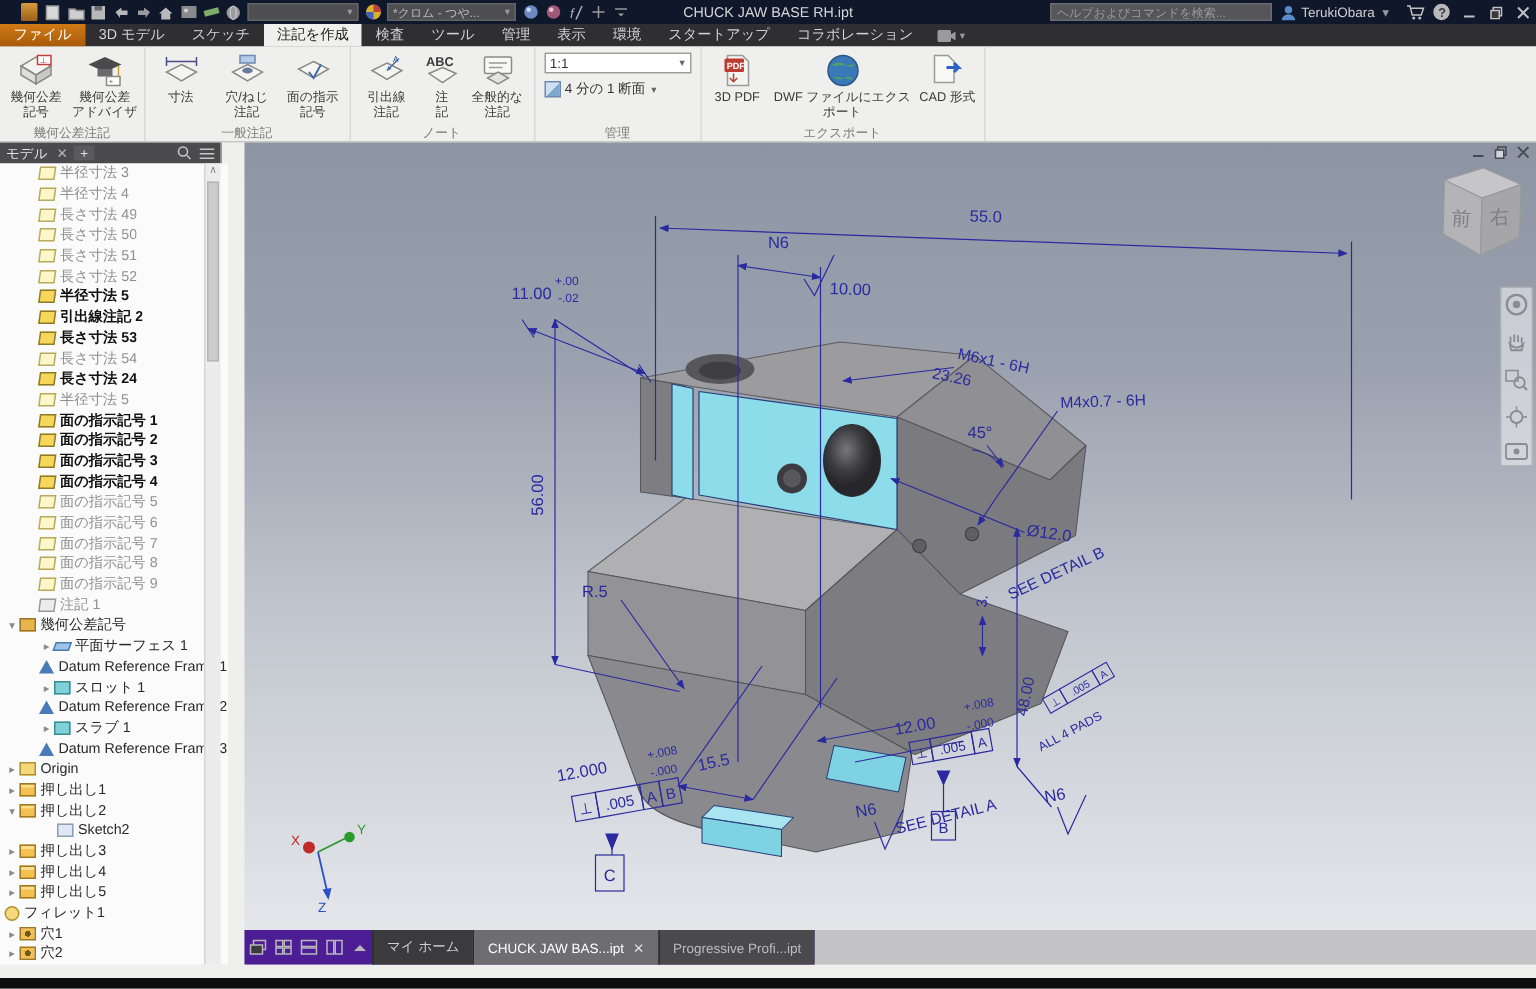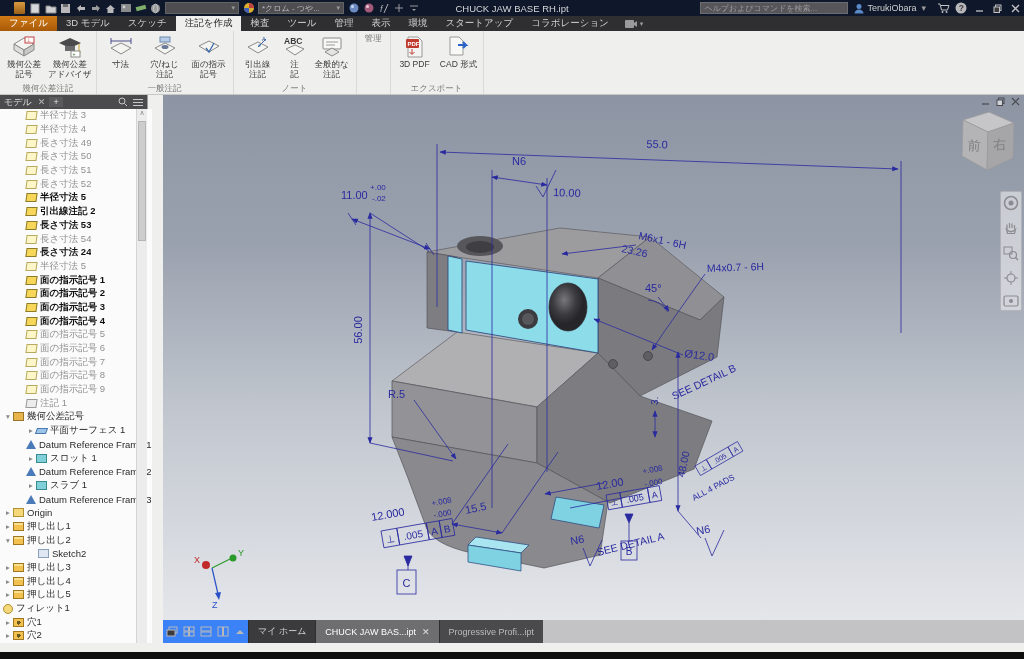--- a/index.html
+++ b/index.html
@@ -69,21 +69,21 @@
   .ic.hole{background:radial-gradient(circle at 50% 50%, #6a5a20 0 2px, #f3c14f 2px);border-color:#a07820;transform:none;}
 
   
   #viewport{position:absolute;left:163px;top:95px;width:861px;height:525px;background:linear-gradient(180deg,#8d95a4 0%,#9aa1ae 28%,#c3c8d0 62%,#e4e6ea 100%);overflow:hidden;}
   #vp-controls{position:absolute;right:4px;top:2px;display:flex;gap:6px;color:#4a4a4e;font-size:9px;}
   #navbar{position:absolute;right:2px;top:96px;width:22px;padding:3px 0;background:rgba(244,244,246,0.55);border:1px solid rgba(150,150,155,0.5);border-radius:2px;display:flex;flex-direction:column;align-items:center;gap:9px;}
   svg text{font-family:"Liberation Sans",sans-serif;}
 
   
   #docbar{position:absolute;left:163px;top:620px;width:861px;height:23px;background:#c3c3c5;display:flex;align-items:stretch;}
-  #docbar-inner{display:flex;align-items:stretch;background:#3b82f6;color:#cfcfd1;font-size:9px;}
+  #docbar-inner{display:flex;align-items:stretch;background:#4c1d95;color:#cfcfd1;font-size:9px;}
   .dbico{width:15px;margin:0 1px;display:flex;align-items:center;justify-content:center;}
   .dtab{display:flex;align-items:center;padding:0 9px;white-space:nowrap;border-left:1px solid #2e2e30;}
   .dtab.home{background:#3b3b3d;}
   .dtab.active{background:#6e6e71;color:#fff;}
   .dtab.other{background:#4a4a4c;color:#bcbcbe;}
   .dtab .x{margin-left:6px;color:#e0e0e2;}
 
   
   #statusbar{position:absolute;left:0;top:643px;width:1024px;height:9px;background:#d8d5cf;border-top:1px solid #b8b5af;color:#333;font-size:8px;line-height:9px;padding-left:3px;}
   #blackbar{position:absolute;left:0;top:652px;width:1024px;height:7px;background:#0d0d0d;}
@@ -363,35 +363,57 @@
               </svg>
             </span>
           <span class="lbl">全般的な
 注記</span>
         </div>
       </div>
       <div class="rglabel">ノート</div>
     </div>
 
     <div class="rgroup">
+      <div class="rbtns mgmt">
+        <div class="combo">
+            <span>1:1</span>
+            <span class="qcaret" style="color:#666">▾</span>
+          </div>
+        <div class="mrow2">
+          <span class="secico"></span>
+          <span>4 分の 1 断面</span>
+          <span style="font-size:7px;color:#666;margin-left:4px">▾</span>
+        </div>
+      </div>
       <div class="rglabel">管理</div>
     </div>
 
     <div class="rgroup">
       <div class="rbtns">
         <div class="rbtn">
           <span class="cubewrap">
               <svg width="24" height="24">
                 <path d="M5 2 h10 l4 4 v16 h-14 z" fill="#f4f4f2" stroke="#9a9a98"></path>
                 <rect x="3" y="4" width="13" height="9" rx="1" fill="#c03a30"></rect>
                 <text x="4.5" y="11" font-size="6" fill="#fff" font-weight="bold">PDF</text>
                 <path d="M9 14 v5 M6.5 17 l2.5 2.5 l2.5 -2.5" stroke="#c03a30" fill="none"></path>
               </svg>
             </span>
           <span class="lbl">3D PDF</span>
+        </div>
+        <div class="rbtn" style="max-width:96px">
+          <span class="cubewrap">
+              <svg width="24" height="24">
+                <circle cx="12" cy="12" r="10" fill="#3a78b8"></circle>
+                <path d="M4 9 q5 -4 9 -1 q5 3 7 0" fill="#58a858" opacity="0.9"></path>
+                <path d="M5 16 q4 3 8 1 q4 -2 6 1" fill="#58a858" opacity="0.9"></path>
+                <ellipse cx="12" cy="12" rx="10" ry="10" fill="none" stroke="#2a5888"></ellipse>
+              </svg>
+            </span>
+          <span class="lbl">DWF ファイルにエクスポート</span>
         </div>
         <div class="rbtn">
           <span class="cubewrap">
               <svg width="26" height="24">
                 <path d="M4 2 h9 l4 4 v14 h-13 z" fill="#f8f8f6" stroke="#9a9a98"></path>
                 <path d="M12 10 h8 l-3 -3 m3 3 l-3 3" stroke="#2a62c8" stroke-width="2" fill="none"></path>
               </svg>
             </span>
           <span class="lbl">CAD 形式</span>
         </div>

